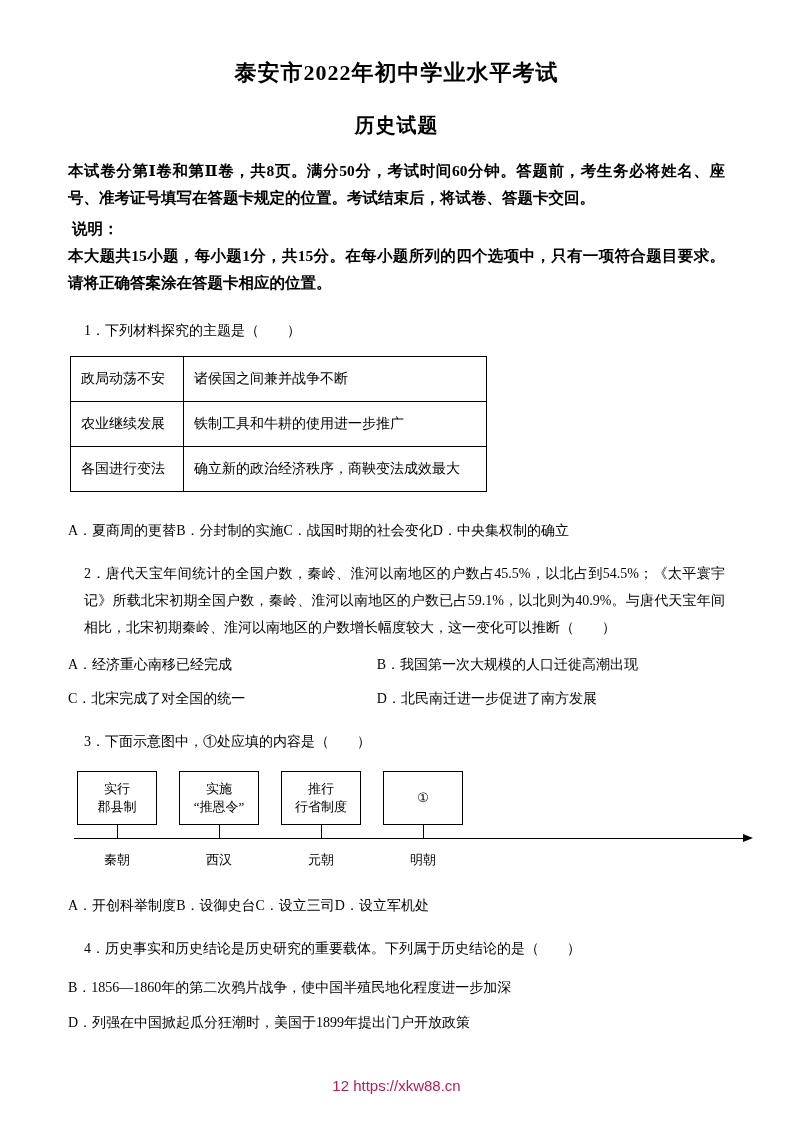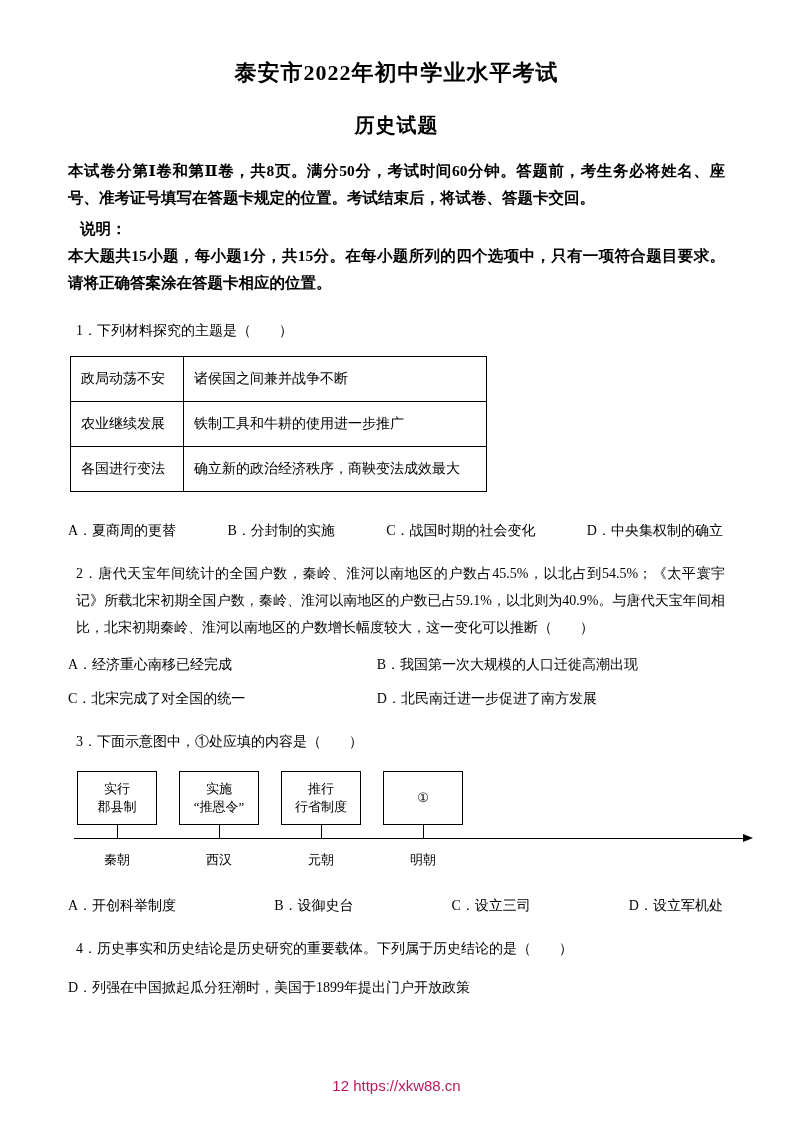--- a/index.html
+++ b/index.html
@@ -42,50 +42,50 @@
   }
   .section-title {
     text-align: center;
     font-weight: bold;
     font-size: 15.5px;
     margin: 6px 0 4px 0;
   }
   .notes-label {
     font-weight: bold;
     font-size: 15.5px;
-    margin: 8px 0 0 12px;
+    margin: 8px 0 0 4px;
   }
   .notes {
     font-weight: bold;
     font-size: 15.5px;
     line-height: 1.75;
     margin: 2px 0 0 0;
     text-align: justify;
   }
   .q-stem {
     font-size: 14px;
-    margin: 20px 0 0 8px;
+    margin: 20px 0 0 16px;
     line-height: 1.95;
     text-align: justify;
   }
   .q1-table {
     border-collapse: collapse;
     margin: 12px 0 0 2px;
   }
   .q1-table td {
     border: 1px solid #000000;
     font-size: 14px;
     padding: 13px 10px;
     vertical-align: middle;
   }
   .q1-table td.c1 { width: 92px; }
   .q1-table td.c2 { width: 282px; }
   .opts-spread {
     display: flex;
-    justify-content: space-between;
+    justify-content: flex-start;
     font-size: 14px;
     margin: 30px 0 0 0;
     padding-right: 2px;
   }
   .opts-spread.tight { margin-top: 20px; }
   .opts-two-col {
     display: grid;
     grid-template-columns: 47% 53%;
     row-gap: 16px;
     font-size: 14px;
@@ -254,17 +254,18 @@
 
   <div class="opts-spread tight">
     <span>A．开创科举制度</span>
     <span>B．设御史台</span>
     <span>C．设立三司</span>
     <span>D．设立军机处</span>
   </div>
 
   <div class="q-stem">4．历史事实和历史结论是历史研究的重要载体。下列属于历史结论的是（　　）</div>
 
+  <div class="opt-line">B．1856—1860年的第二次鸦片战争，使中国半殖民地化程度进一步加深</div>
   <div class="opt-line">D．列强在中国掀起瓜分狂潮时，美国于1899年提出门户开放政策</div>
 
 </div>
 
 <div class="footer" style="color: #be185d;">12 https://xkw88.cn</div>
 
 </body></html>

